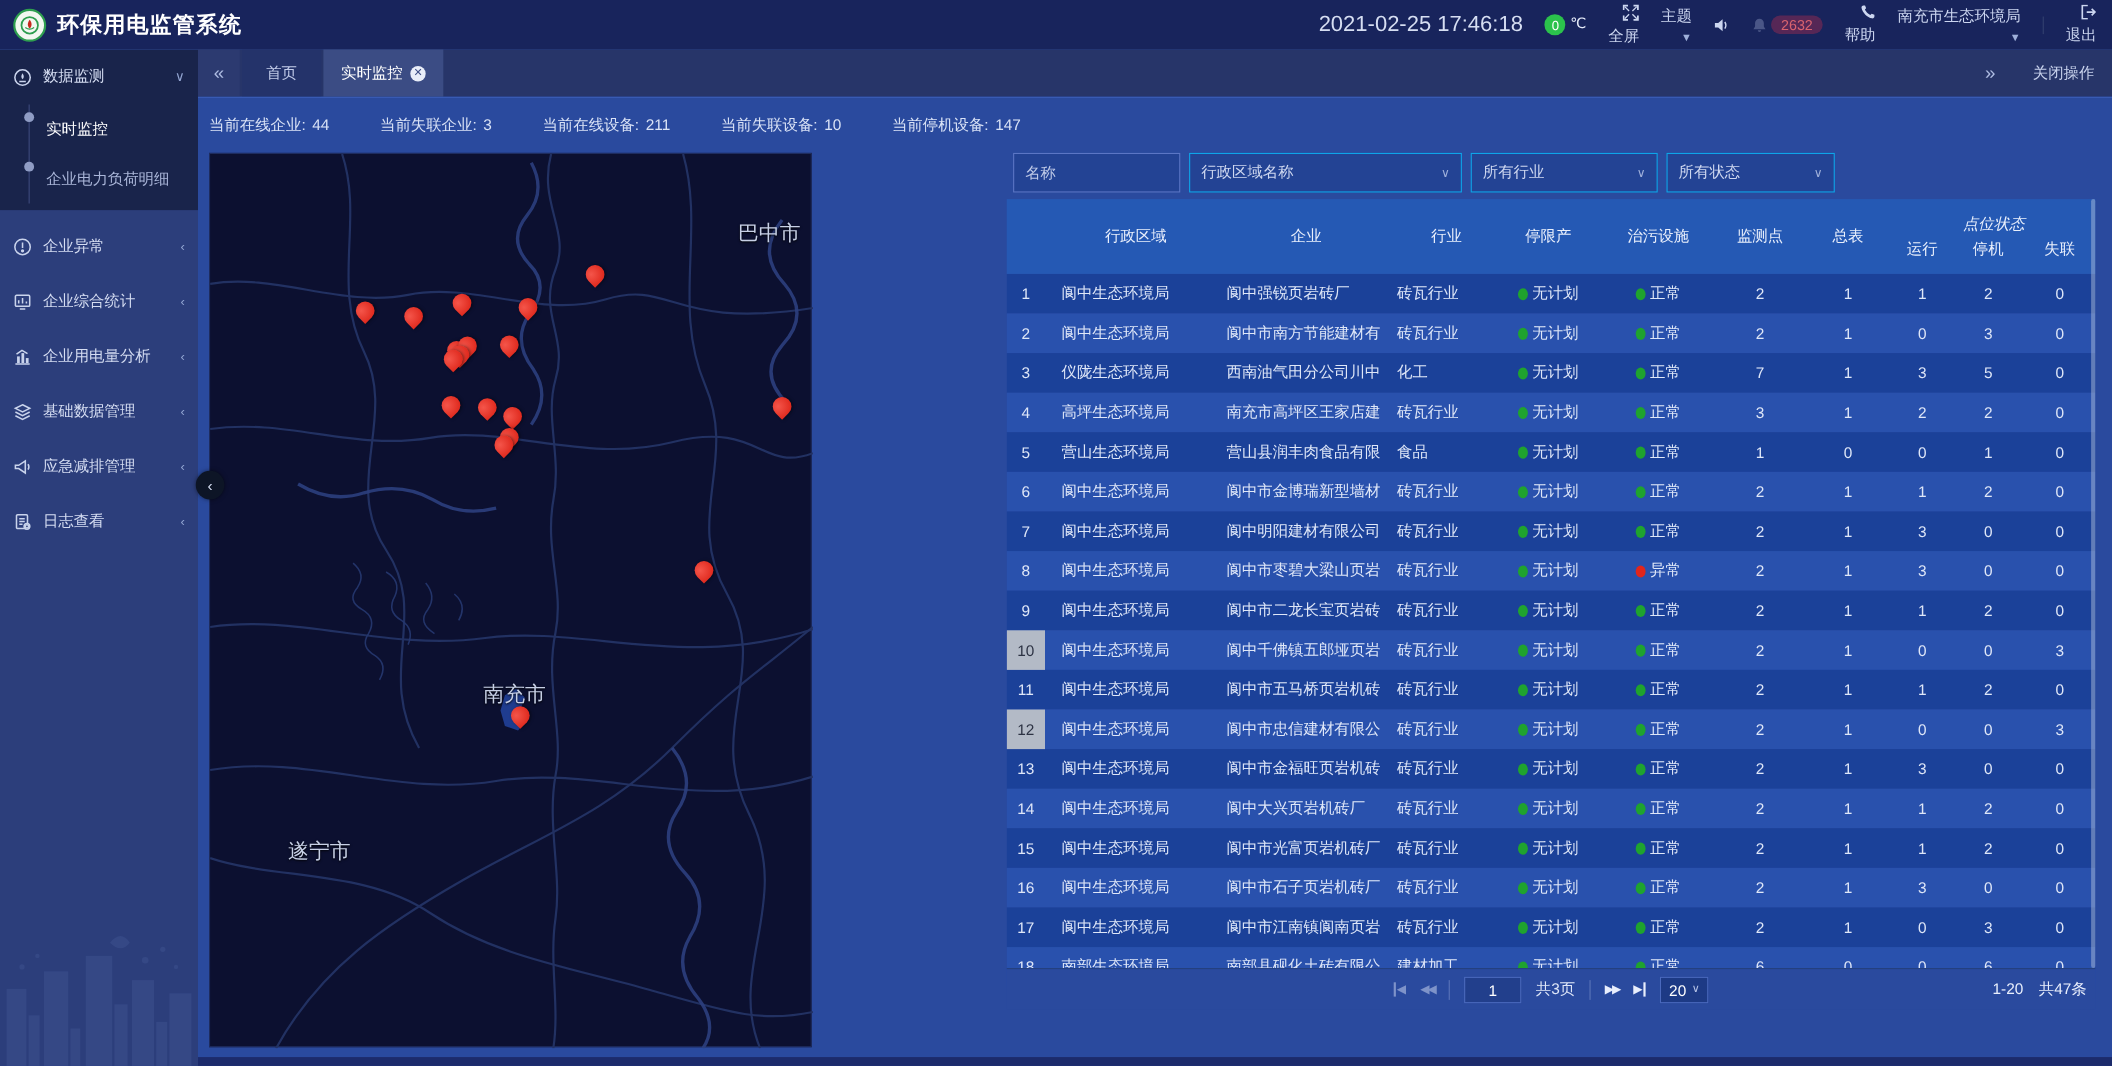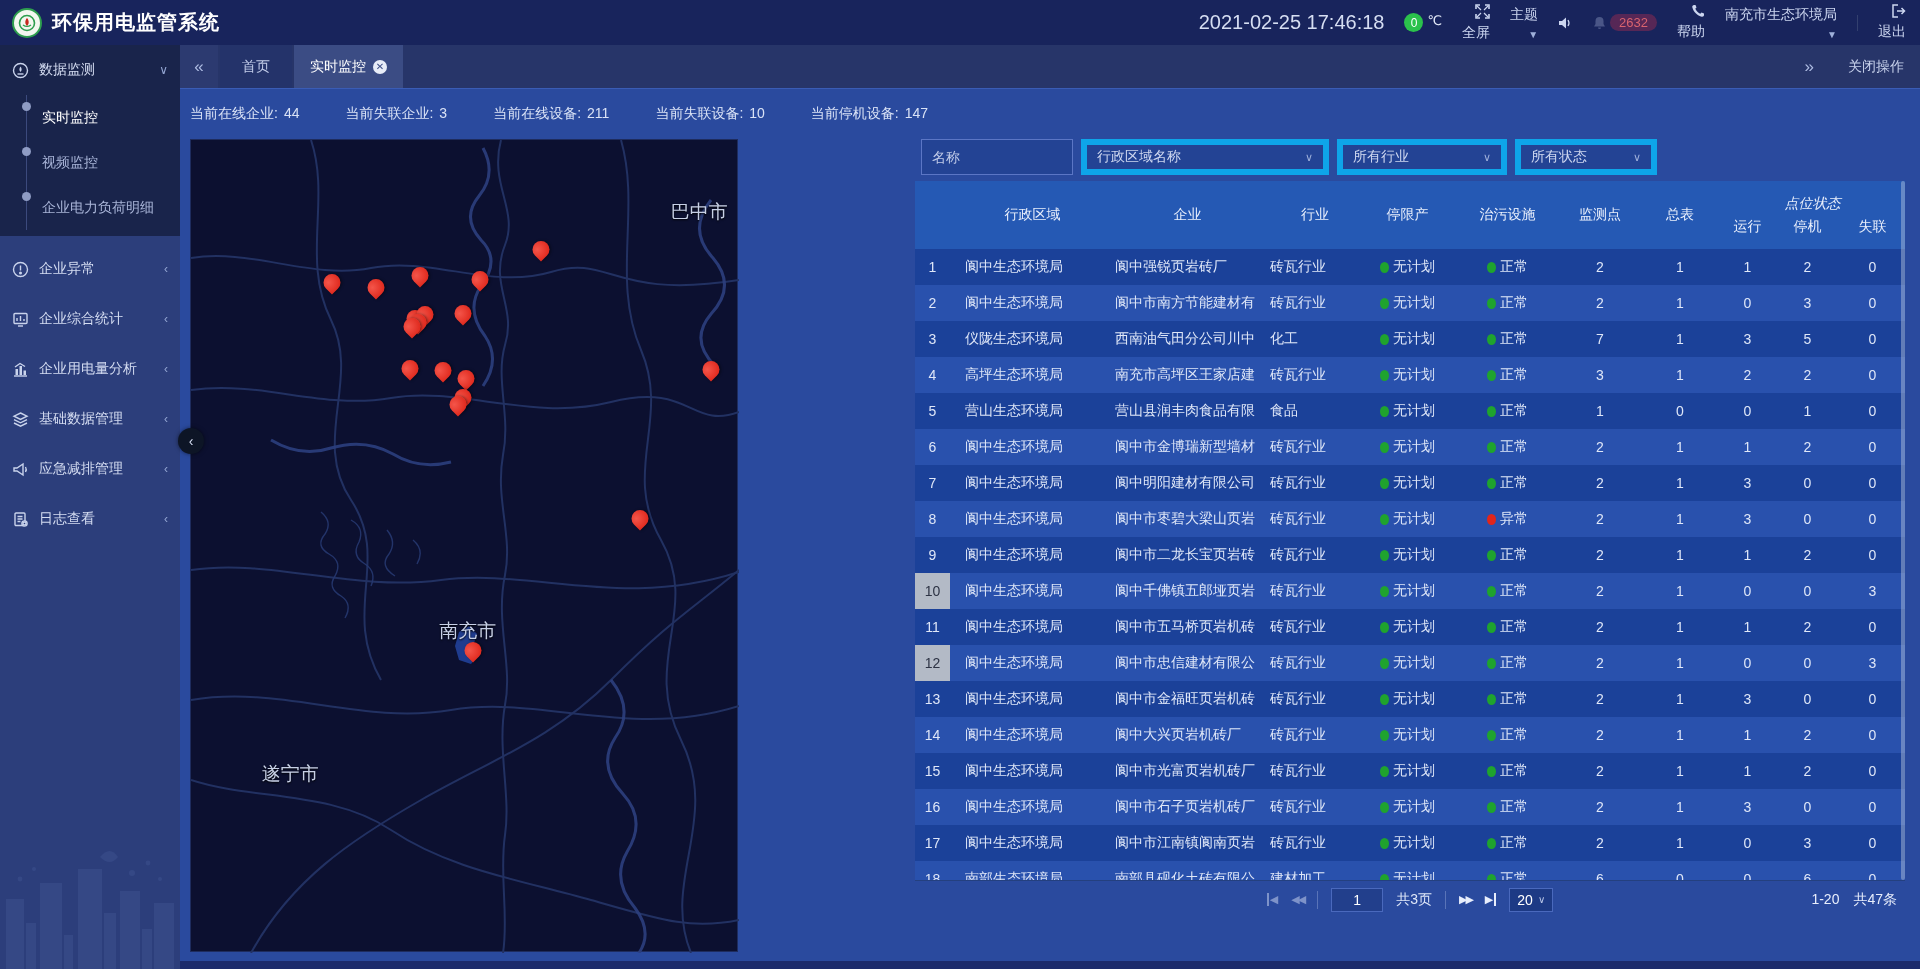--- a/index.html
+++ b/index.html
@@ -67,23 +67,23 @@
   .city-label { position:absolute; transform:translate(-50%,-50%); color:#c7d0e6; font-size:19px; text-shadow:0 1px 2px #000; white-space:nowrap; }
   .pin { position:absolute; width:17px; height:17px; transform:translate(-50%,-100%); cursor:pointer; }
   .pin::before { content:''; display:block; width:17px; height:17px; border-radius:50% 50% 50% 0; transform:rotate(-45deg); background:radial-gradient(circle at 35% 35%, #f4554a, #d91c10); box-shadow:1px 1px 3px rgba(0,0,0,.45); }
   .map-collapse { position:absolute; left:-13px; top:288px; width:26px; height:26px; border-radius:50%; background:#0d1526; color:#d6def2; display:flex; align-items:center; justify-content:center; font-size:14px; cursor:pointer; z-index:5; box-shadow:0 0 4px rgba(0,0,0,.5); }
 
   
   .table-panel { width:990px; flex:0 0 990px; margin-left:auto; height:779px; display:flex; flex-direction:column; }
   .filters { height:36px; display:flex; gap:8px; margin:0 0 6px 6px; flex:0 0 36px; }
   .f-input { width:152px; background:#234394; border:1px solid #5b76c5; color:#cfd8f0; padding:0 10px; font-size:14px; }
   .f-input::placeholder { color:#c0cbe8; }
-  .f-select { background:#234394; border:6px solid #0ea5e9; color:#cfd8f0; display:flex; align-items:center; padding:0 10px; cursor:pointer; }
+  .f-select { background:#234394; border:1px solid #0ea5e9; color:#cfd8f0; display:flex; align-items:center; padding:0 10px; cursor:pointer; }
   .f-select .sel-chevron { margin-left:auto; color:#9fb0da; font-size:11px; padding-left:10px; }
-  .w1{width:248px;} .w2{width:170px;} .w3{width:142px;}
+  .w1{width:248px;} .w2{width:170px;} .w3{width:153px;}
 
   .table-wrap { flex:1; position:relative; overflow:hidden; min-height:0; }
   .grid-cols { display:grid; grid-template-columns:35px 150px 160px 100px 95px 105px 80px 80px 55px 65px 65px; }
   .thead { height:68px; background:#2559b4; color:#e9effc; grid-template-rows:1fr 1fr; align-items:center; }
   .th { grid-row:1 / 3; text-align:center; }
   .th-left { text-align:center; }
   .pl15{padding-left:15px;} .pl10{padding-left:10px;}
   .th-group { grid-column:9 / 12; grid-row:1; text-align:center; font-style:italic; align-self:end; padding-bottom:2px; }
   .th-sub { grid-row:2; text-align:center; align-self:start; padding-top:3px; }
   .rows { position:absolute; top:68px; left:0; right:0; bottom:0; overflow:hidden; }
@@ -194,23 +194,20 @@
                 <path d="M5.5 12 h6"></path>
               </svg>
             <span>数据监测</span>
             <span class="gh-chevron">∨</span>
           </div>
           <div class="submenu">
             <div class="submenu-item active">
                 <span>实时监控</span>
               </div>
             <div class="submenu-item">
-                <span>视频监控</span>
-              </div>
-            <div class="submenu-item">
                 <span>企业电力负荷明细</span>
               </div>
           </div>
         </div>
         <div class="menu-group-header">
           <svg class="micon" viewBox="0 0 17 17" fill="none" stroke="currentColor" stroke-width="1.4">
               <circle cx="8.5" cy="8.5" r="7"></circle>
               <path d="M8.5 4.5 v5"></path>
               <circle cx="8.5" cy="12" r="0.8" fill="currentColor"></circle>
             </svg>

